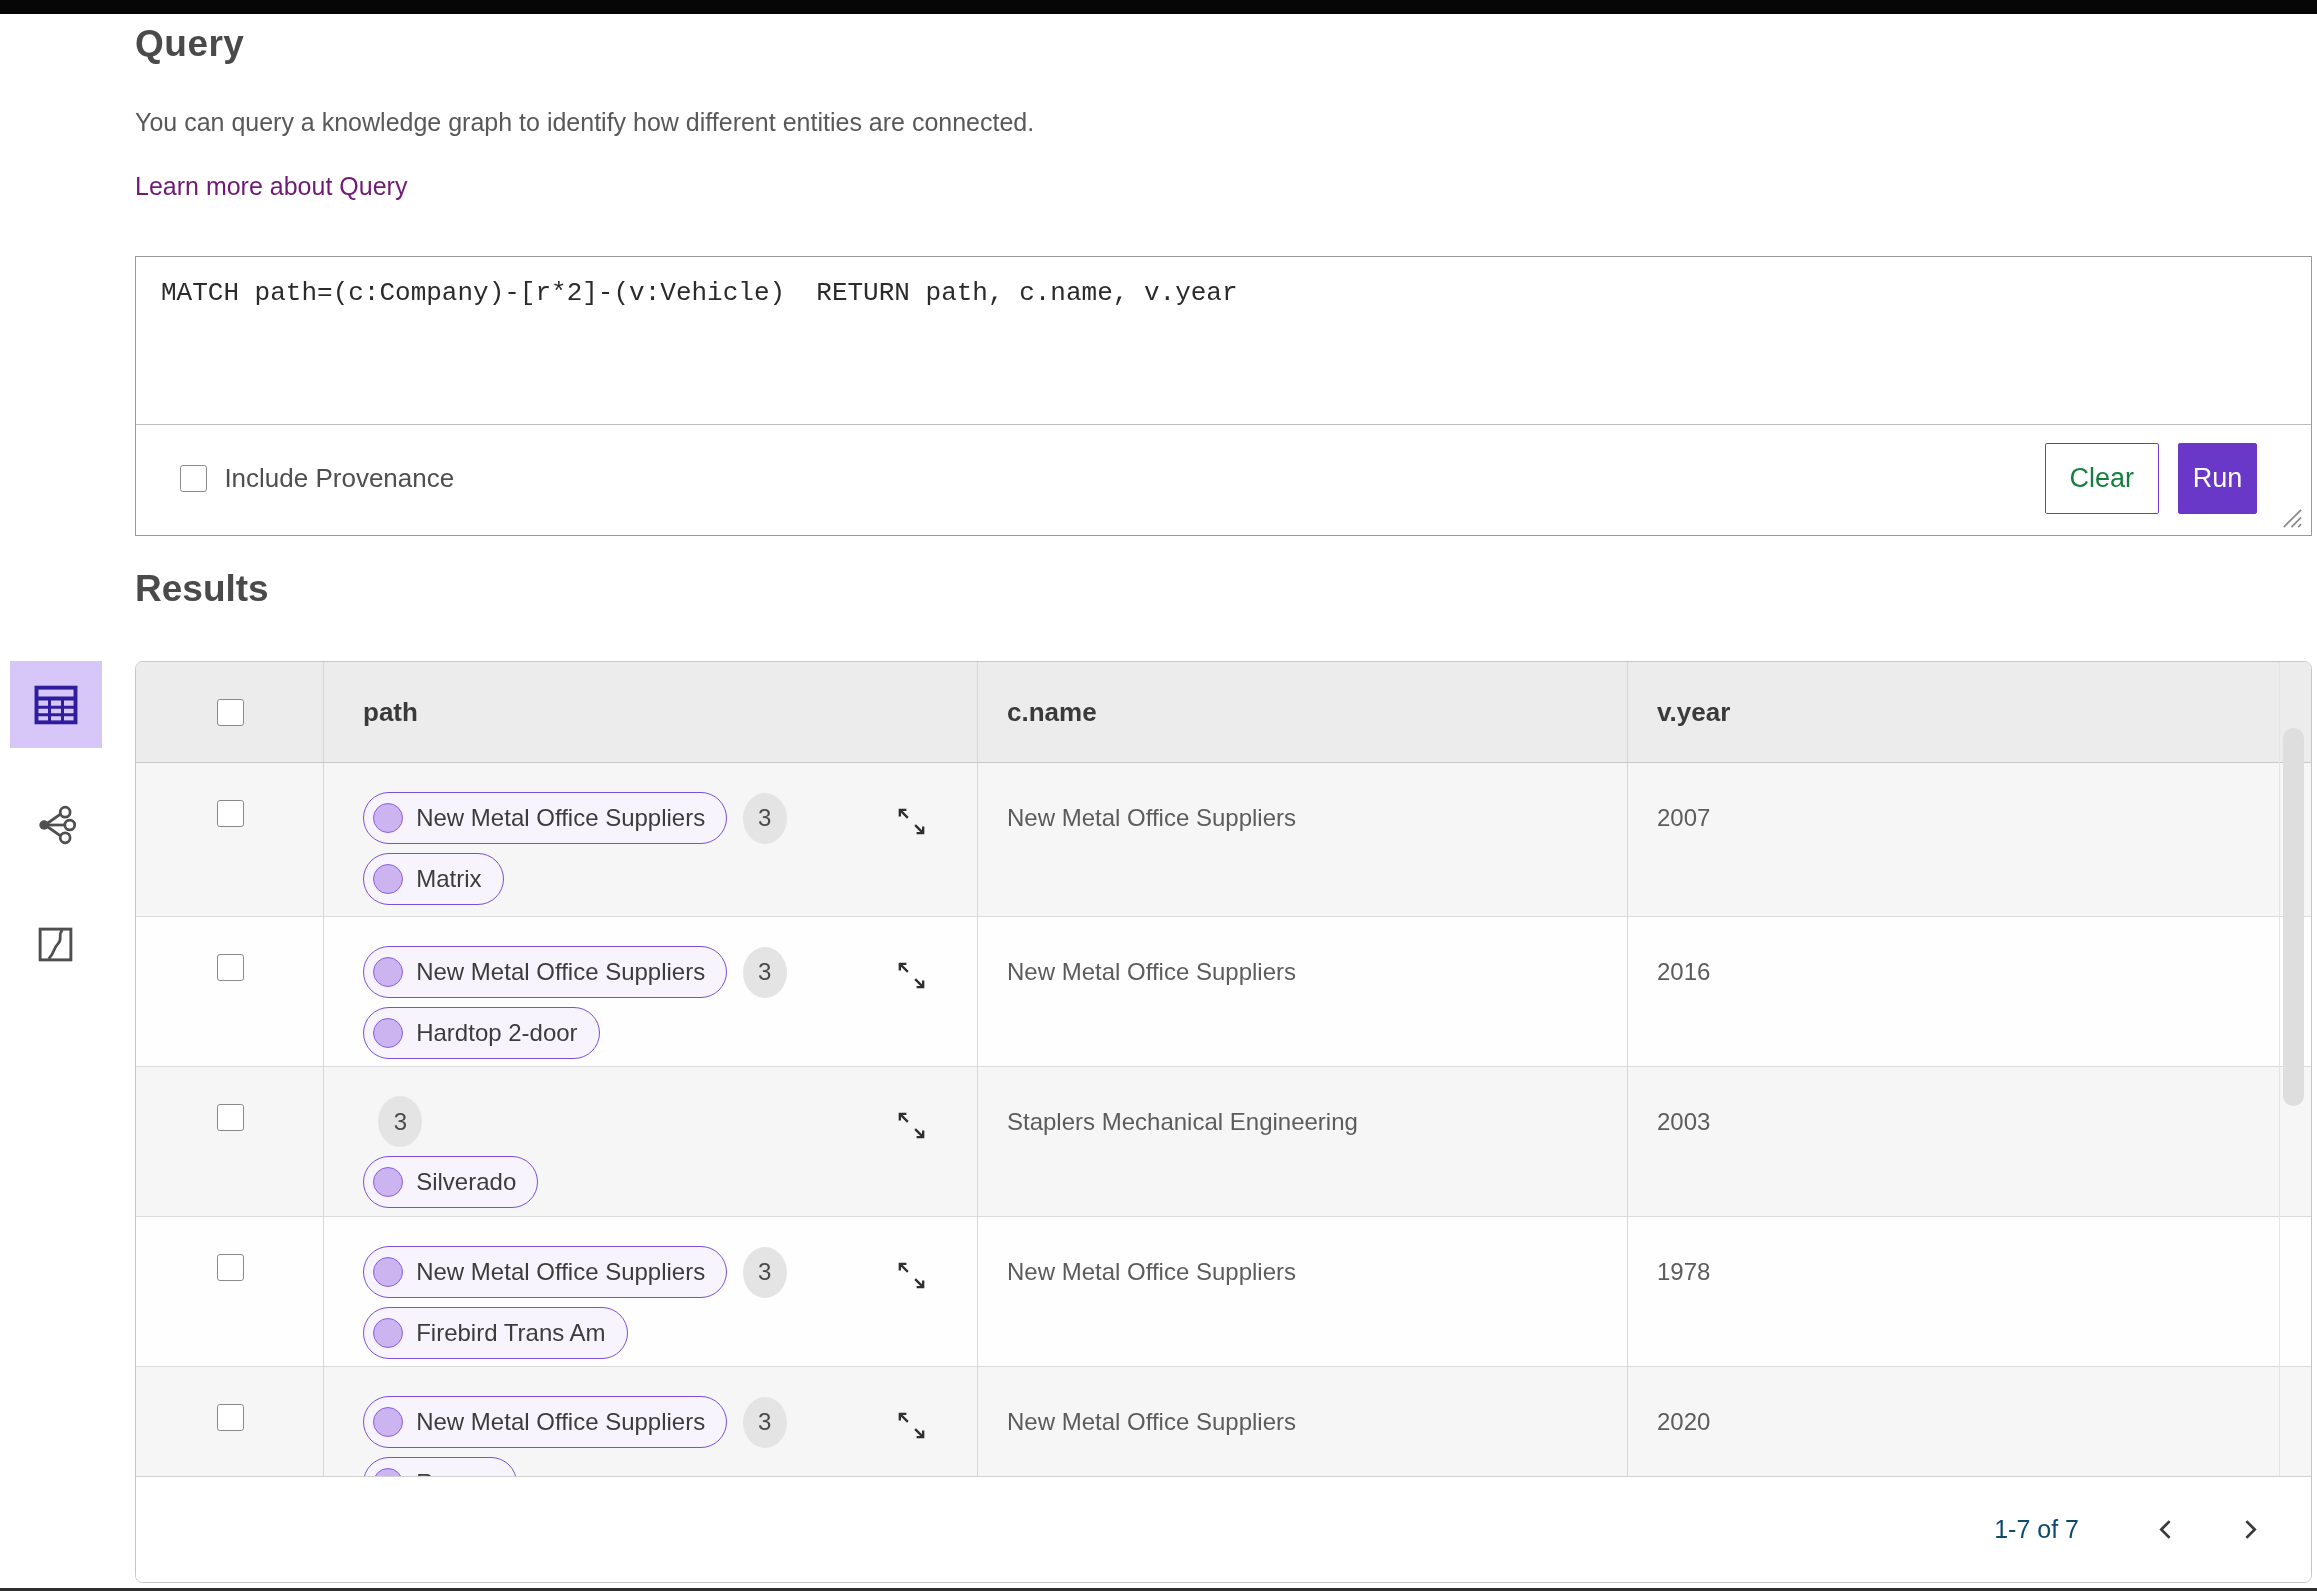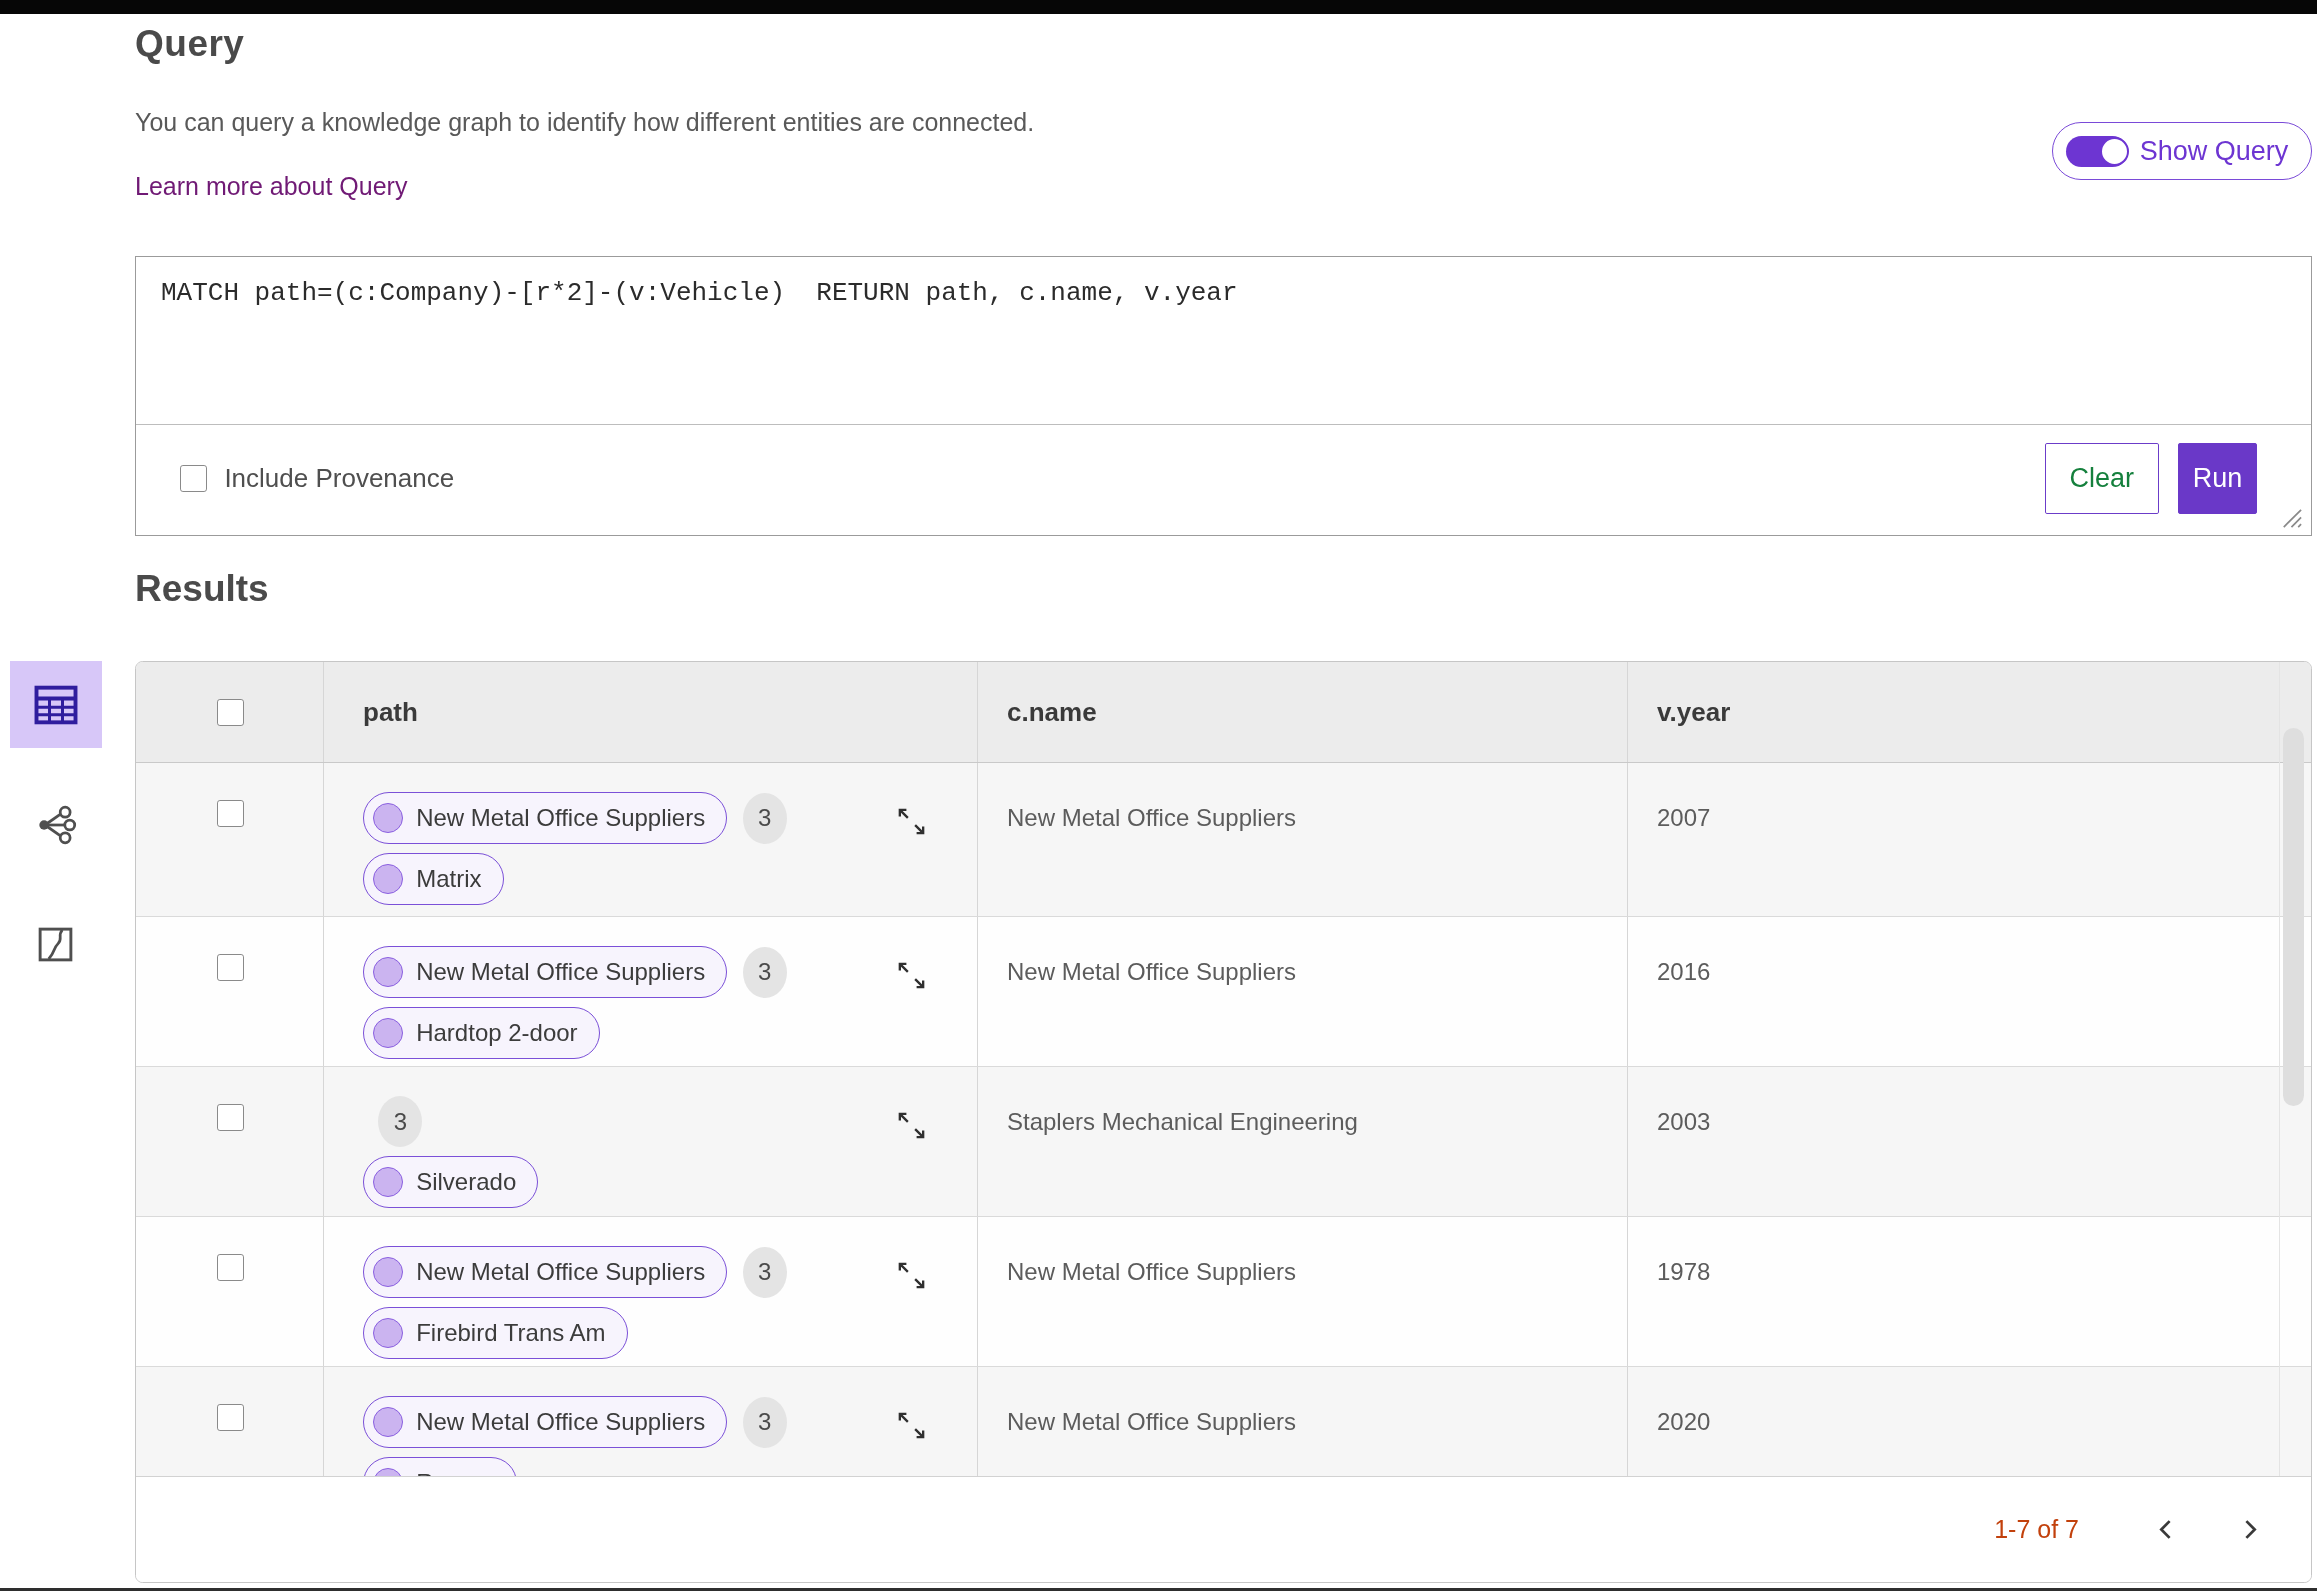--- a/index.html
+++ b/index.html
@@ -73,44 +73,38 @@
   .pill-label { margin-left:13.5px; font-size:24px; color:#3c3c3c; white-space:nowrap; overflow:hidden; }
   .count-badge { margin-left:15.4px; min-width:44px; height:51px; border-radius:50%; background:#e4e4e4;
     display:flex; align-items:center; justify-content:center; font-size:24px; color:#4a4a4a; flex:none; }
   .expand-btn { position:absolute; left:570px; top:41px; width:35px; height:35px; cursor:pointer; }
 
   .row5 { height:111px; overflow:hidden; }
 
   
   .t-footer { position:absolute; left:0; bottom:0; width:100%; height:106px; background:#fff; border-top:1.9px solid #d2d2d2;
     display:flex; align-items:center; justify-content:flex-end; padding-right:42px; }
-  .page-range { font-size:25px; color:#c2410c; margin-right:68px; }
+  .page-range { font-size:25px; color:#0c4a6e; margin-right:68px; }
   .page-btn { width:39px; height:39px; display:flex; align-items:center; justify-content:center; cursor:pointer; }
   .page-btn + .page-btn { margin-left:44px; }
 
   
   .sb-gutter-line { position:absolute; right:31px; top:0; width:1px; height:816px; background:#e4e4e4; }
   .sb-thumb { position:absolute; right:6.8px; top:66px; width:21px; height:378px; border-radius:10.6px; background:#dedede; cursor:pointer; }
 </style>
 </head>
 <body>
 
 <div id="page">
   <div class="topbar"></div>
 
   <div class="h1">Query</div>
   <div class="desc">You can query a knowledge graph to identify how different entities are connected.</div>
   <div class="learn-link">Learn more about Query</div>
 
-  <div class="toggle-btn">
-    <div class="toggle-track">
-      <div class="toggle-knob"></div>
-    </div>
-    <span class="toggle-label">Show Query</span>
-  </div>
 
   <div class="query-panel">
     <div class="query-editor">MATCH path=(c:Company)-[r*2]-(v:Vehicle)  RETURN path, c.name, v.year</div>
     <svg class="resize-handle" viewBox="0 0 26 26">
       <path d="M24 6 L6 24 M24 14 L14 24 M24 21 L21 24" stroke="#8a8a8a" stroke-width="1.8" fill="none"></path>
     </svg>
     <div class="panel-divider"></div>
     <div class="panel-footer">
       <div class="checkbox prov-box"></div>
       <span class="prov-label">Include Provenance</span>

